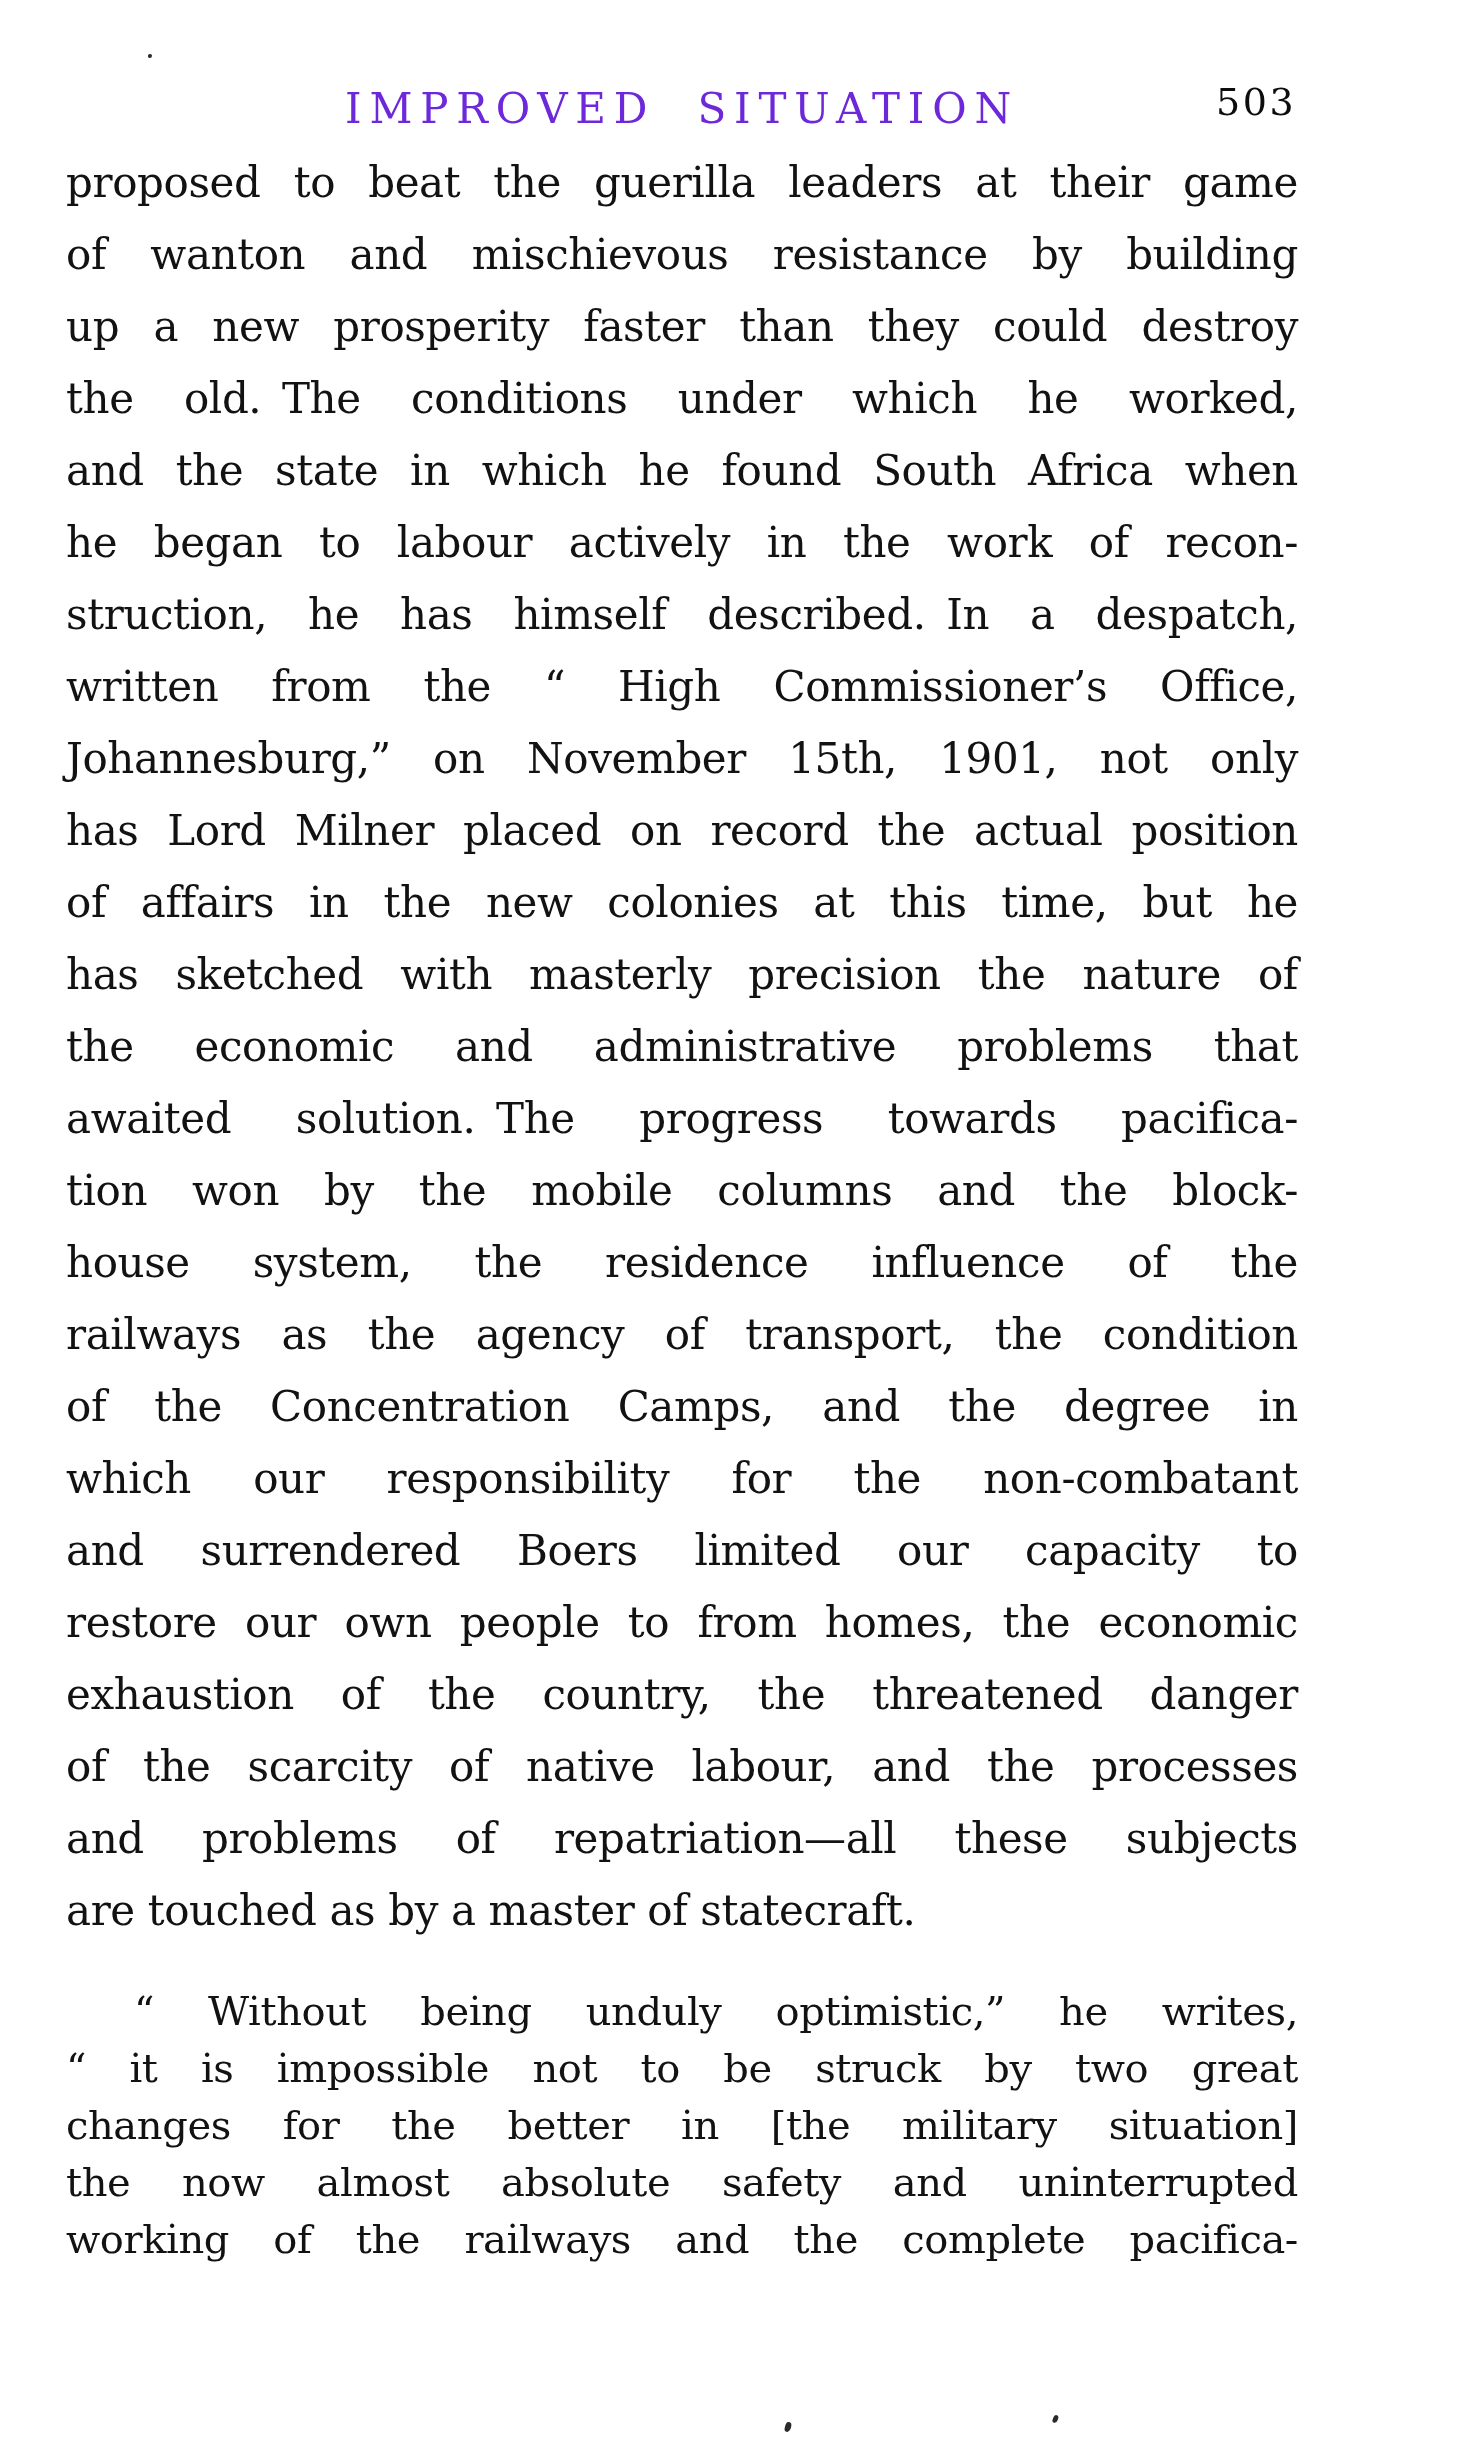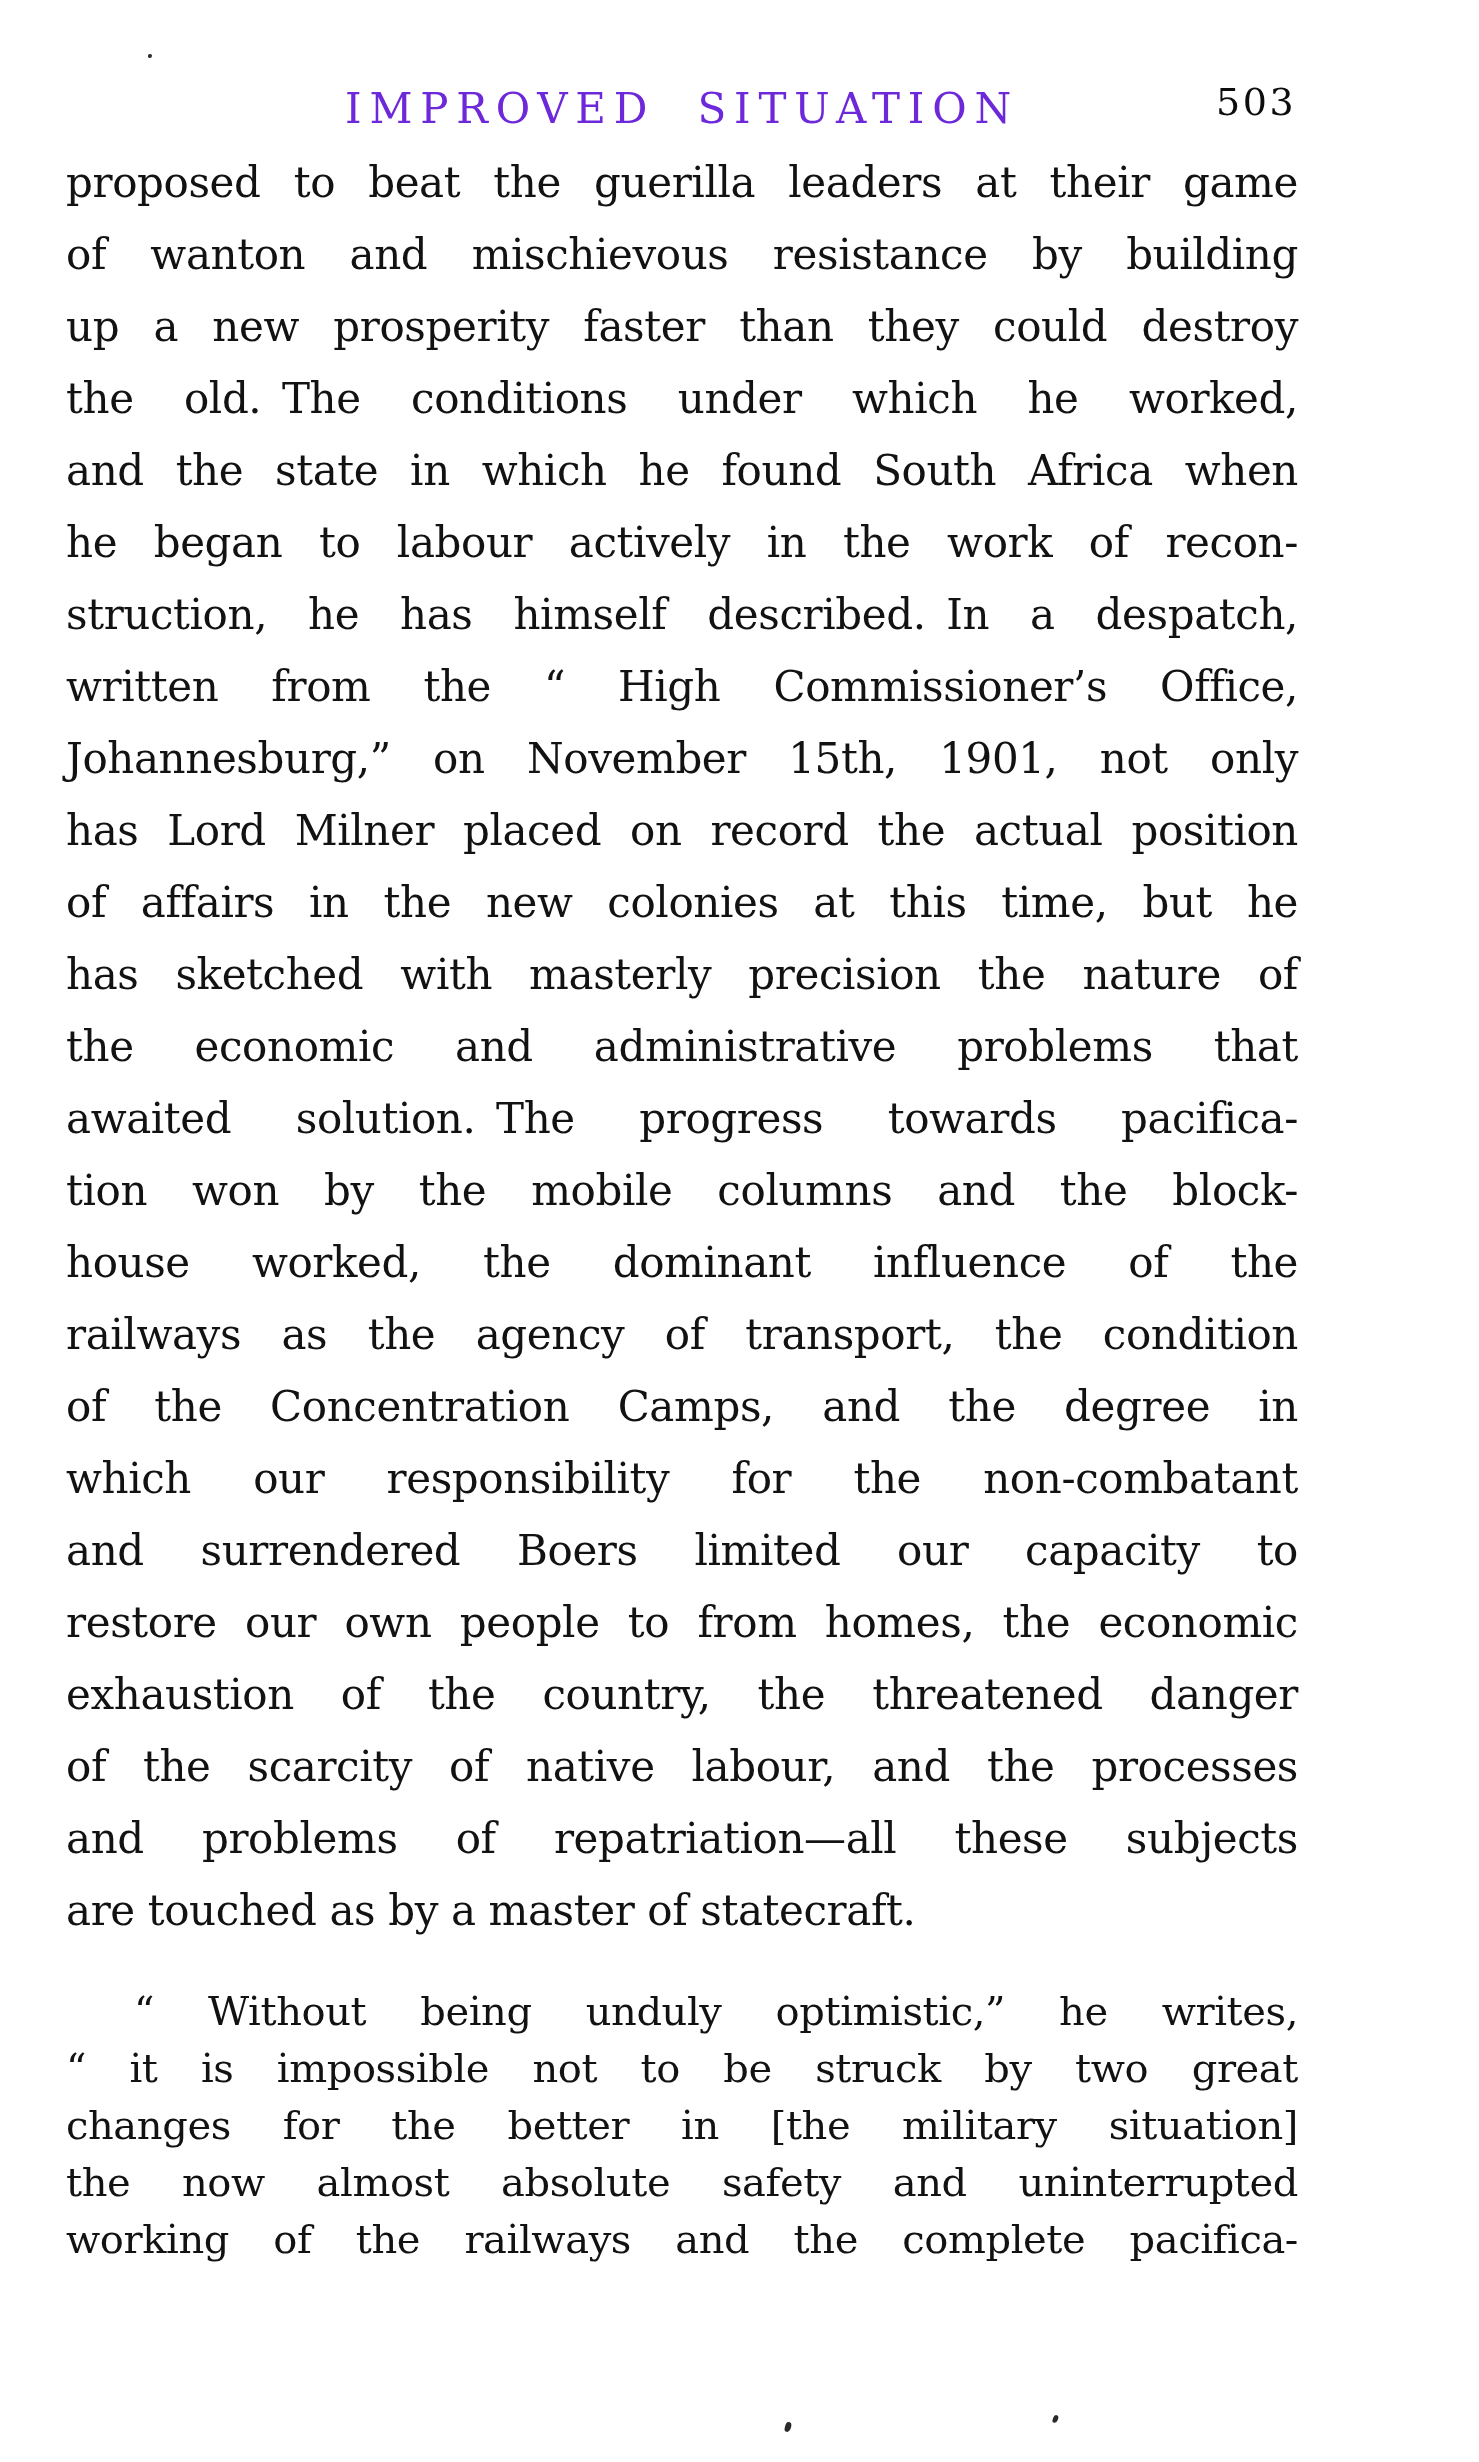--- a/index.html
+++ b/index.html
@@ -103,21 +103,21 @@
       <div class="line">he began to labour actively in the work of recon-</div>
       <div class="line">struction, he has himself described. In a despatch,</div>
       <div class="line">written from the “ High Commissioner’s Office,</div>
       <div class="line">Johannesburg,” on November 15th, 1901, not only</div>
       <div class="line">has Lord Milner placed on record the actual position</div>
       <div class="line">of affairs in the new colonies at this time, but he</div>
       <div class="line">has sketched with masterly precision the nature of</div>
       <div class="line">the economic and administrative problems that</div>
       <div class="line">awaited solution. The progress towards pacifica-</div>
       <div class="line">tion won by the mobile columns and the block-</div>
-      <div class="line">house worked, the dominant influence of the</div>
+      <div class="line">house system, the residence influence of the</div>
       <div class="line">railways as the agency of transport, the condition</div>
       <div class="line">of the Concentration Camps, and the degree in</div>
       <div class="line">which our responsibility for the non-combatant</div>
       <div class="line">and surrendered Boers limited our capacity to</div>
       <div class="line">restore our own people to from homes, the economic</div>
       <div class="line">exhaustion of the country, the threatened danger</div>
       <div class="line">of the scarcity of native labour, and the processes</div>
       <div class="line">and problems of repatriation—all these subjects</div>
       <div class="line flush-last">are touched as by a master of statecraft.</div>
     </div>

